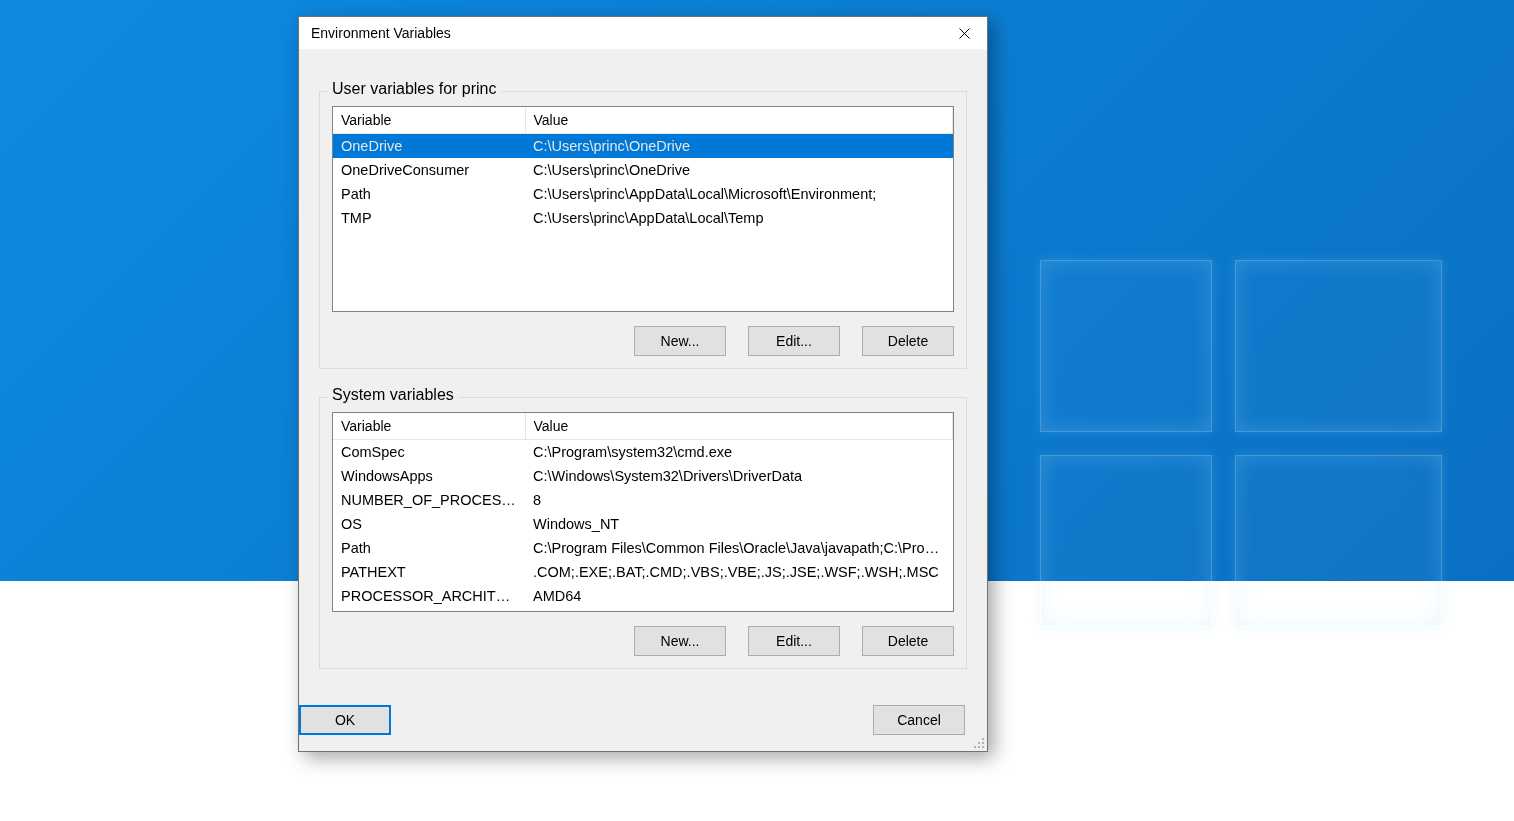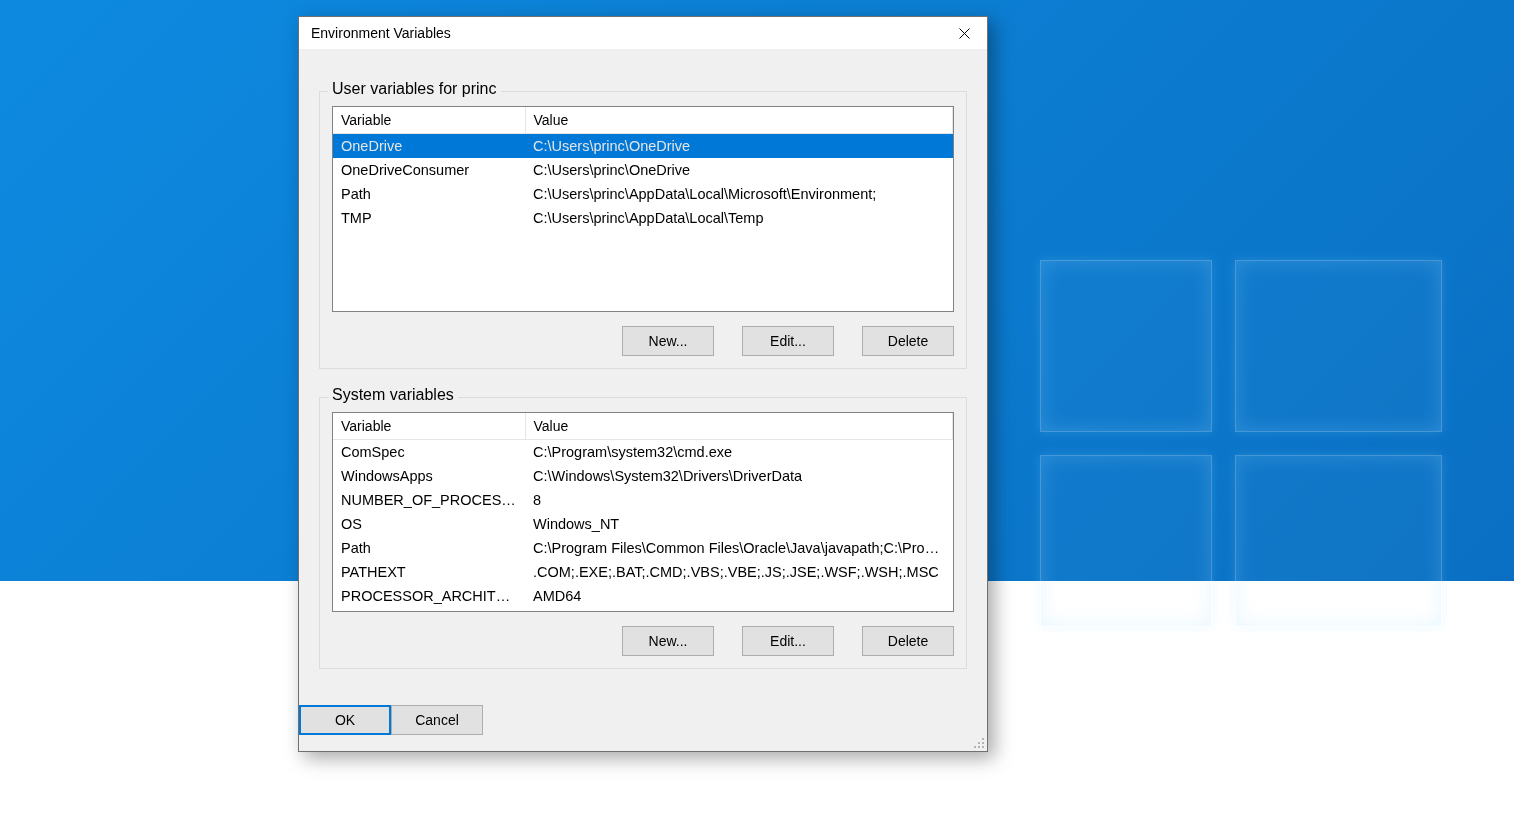--- a/index.html
+++ b/index.html
@@ -120,35 +120,35 @@
   }
   .user-list .listview-wrap { height: 204px; }
   .sys-list  .listview-wrap  { height: 198px; position: relative; }
   .sys-list .scroll {
     overflow-y: scroll;
     height: 100%;
   }
   .btnrow {
     display: flex;
     justify-content: flex-end;
-    gap: 28px;
+    gap: 22px;
     margin-top: 14px;
   }
   .btn {
     min-width: 92px;
     height: 30px;
     background: #e1e1e1;
     border: 1px solid #adadad;
     font-family: inherit;
     font-size: 14px;
     padding: 0 14px;
   }
   .dialog-footer {
     display: flex;
-    justify-content: flex-start;
+    justify-content: space-between;
     padding: 22px 22px 16px 0;
   }
   .btn.default {
     border: 2px solid #0078d7;
     background: #e1e1e1;
   }
   .grip {
     position: absolute;
     right: 2px;
     bottom: 2px;

